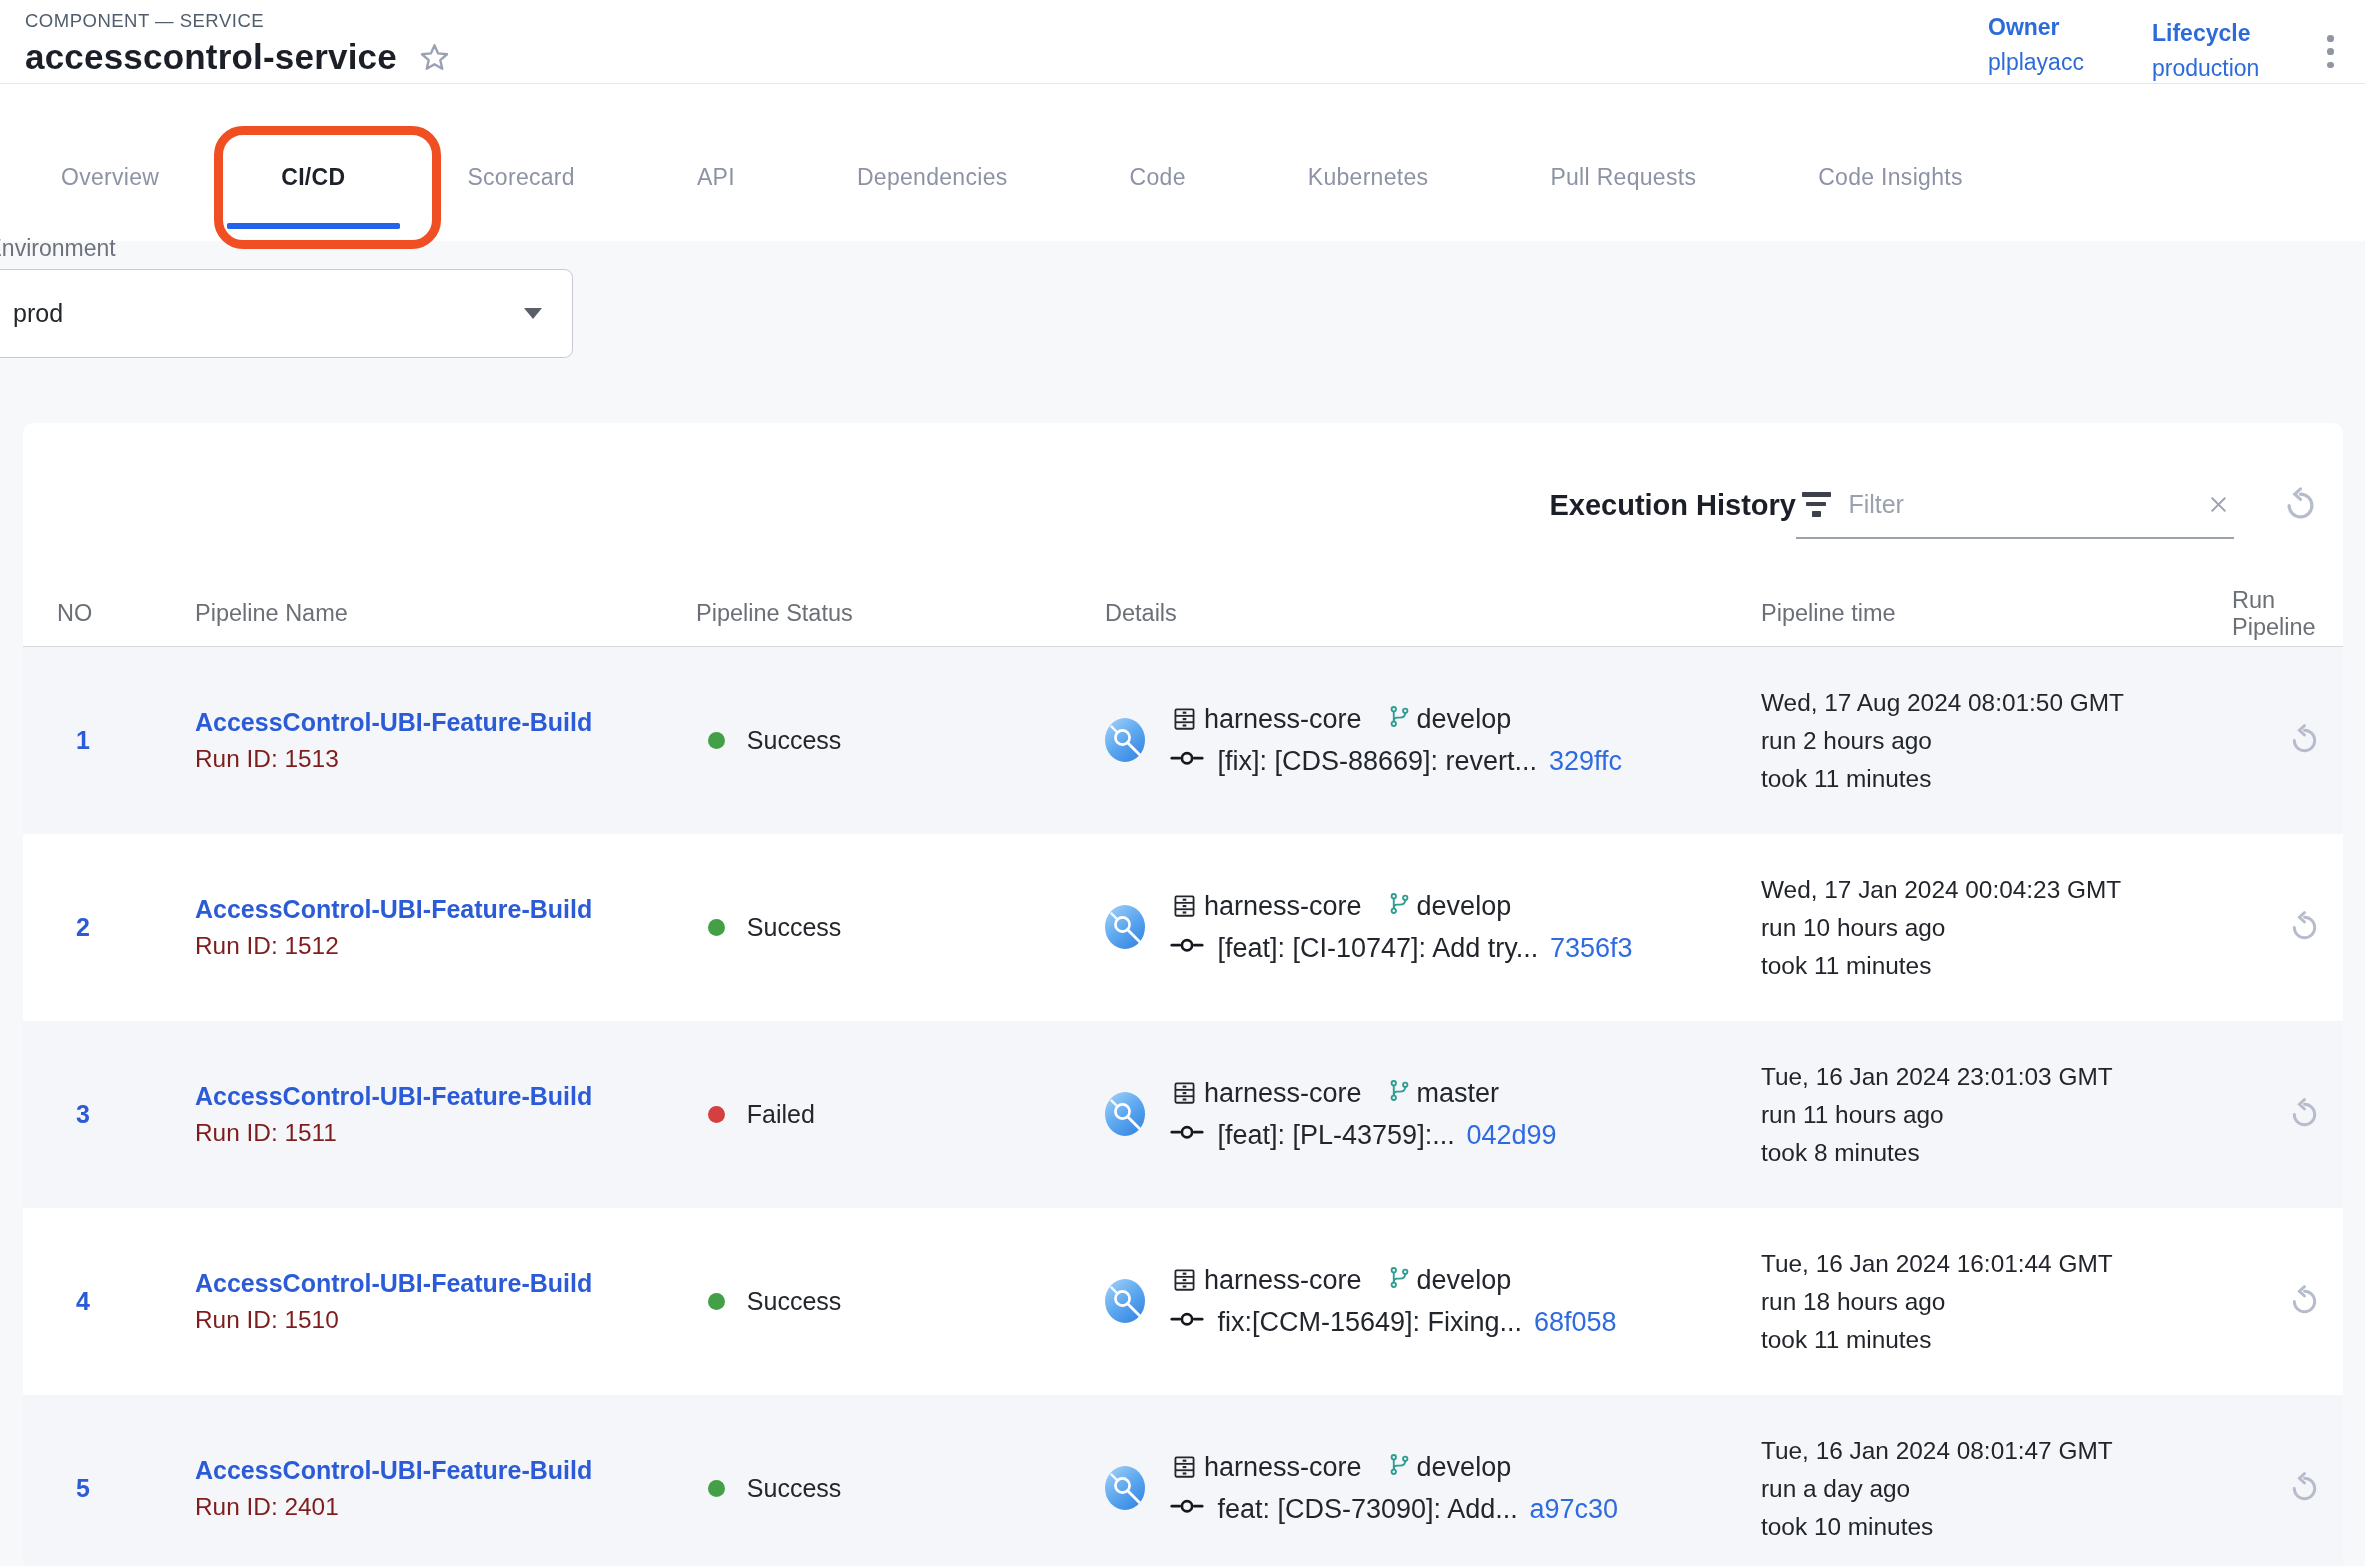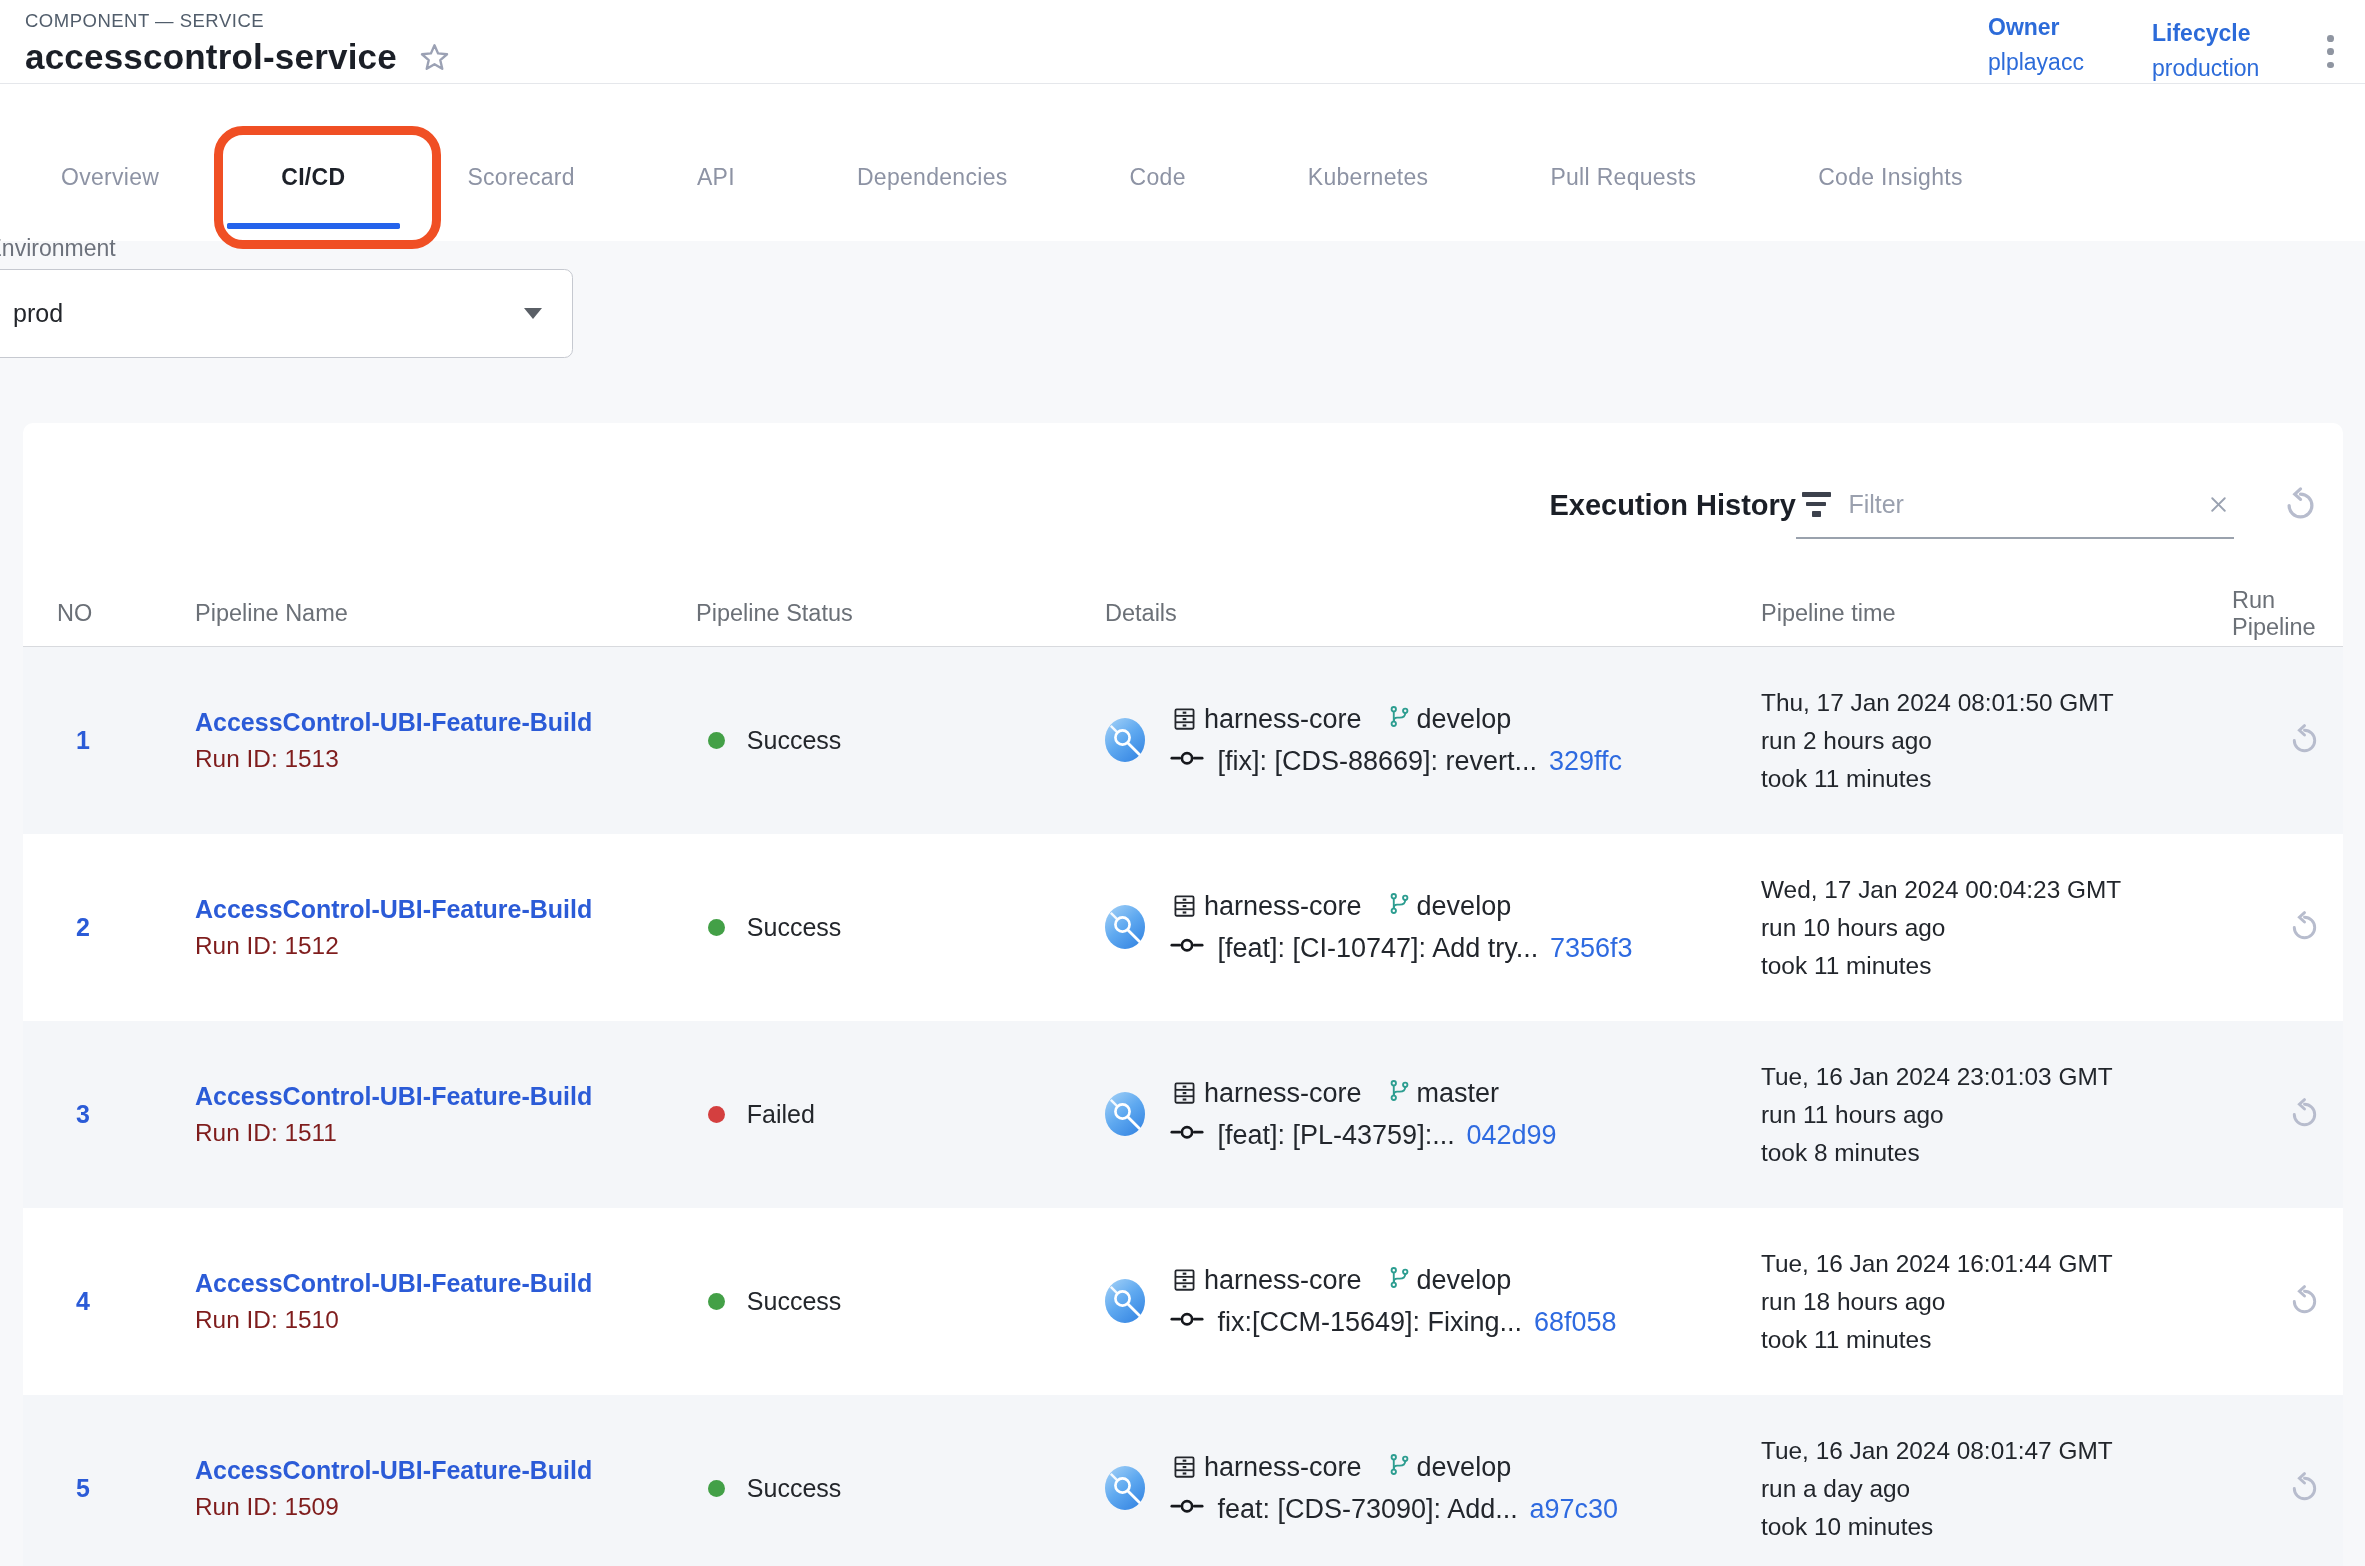--- a/index.html
+++ b/index.html
@@ -214,21 +214,21 @@
                   <circle cx="14" cy="10" r="4.2"></circle>
                   <line x1="20" y1="10" x2="26.5" y2="10"></line>
                 </svg>
               </span>
             <span class="commit-msg">[fix]: [CDS-88669]: revert...</span>
             <a class="hash-link">329ffc</a>
           </div>
         </div>
       </div>
       <div class="c-time">
-        <div>Thu, 17 Jan 2024 08:01:50 GMT</div>
+        <div>Wed, 17 Aug 2024 08:01:50 GMT</div>
         <div>run 2 hours ago</div>
         <div>took 11 minutes</div>
       </div>
       <div class="c-run">
         <span class="run-btn">
             <svg width="35" height="35" viewBox="0 0 24 24" fill="none" stroke="currentColor" stroke-width="2" stroke-linecap="round">
               <path d="M12 5a7 7 0 1 1-7 7"></path>
               <path d="M12 1.8L8.5 5l3.5 3.2"></path>
             </svg>
           </span>
@@ -442,21 +442,21 @@
               <path d="M12 1.8L8.5 5l3.5 3.2"></path>
             </svg>
           </span>
       </div>
     </div>
 
     <div class="row">
       <div class="c-no">5</div>
       <div class="c-name">
         <a class="pipeline-link">AccessControl-UBI-Feature-Build</a>
-        <div class="run-id">Run ID: 1509</div>
+        <div class="run-id">Run ID: 2401</div>
       </div>
       <div class="c-status">
         <span class="dot" style="background: rgb(67, 160, 71);"></span>
         <span class="status-text">Success</span>
       </div>
       <div class="c-details">
         <span class="exec-icon">
           <svg width="40" height="40" viewBox="0 0 48 48" fill="none" stroke="#fff">
               <line x1="7" y1="7" x2="14.5" y2="14.5" stroke-width="3" opacity=".9"></line>
               <circle cx="21" cy="21" r="8.5" stroke-width="3.2"></circle>

